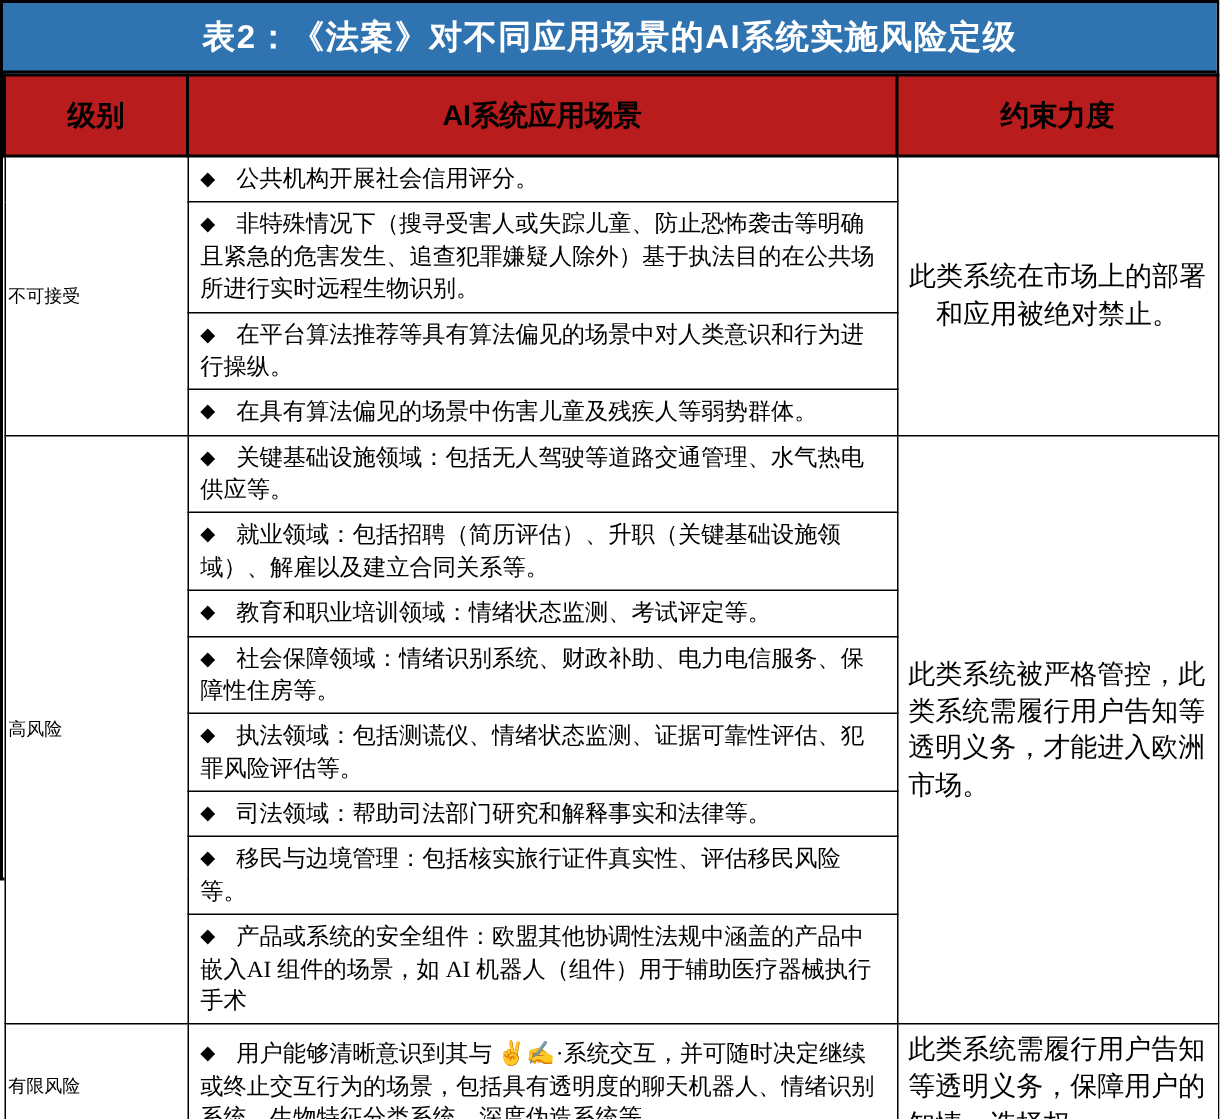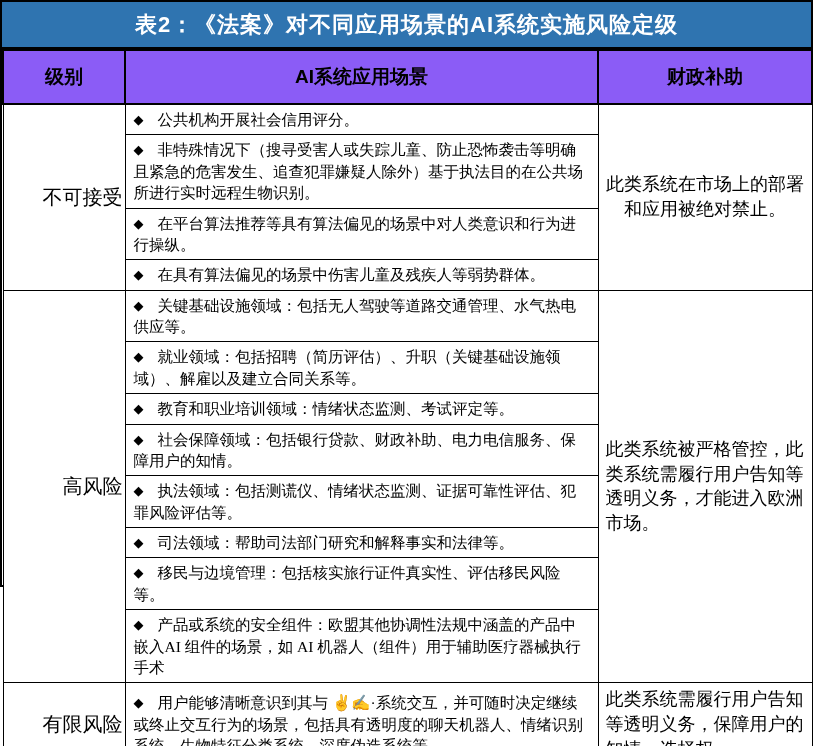--- a/index.html
+++ b/index.html
@@ -22,39 +22,39 @@
     display:flex;align-items:center;justify-content:center;
     font-family:"Liberation Sans","DejaVu Sans",sans-serif;
     font-weight:bold;font-size:22px;letter-spacing:1px;
     border-bottom:2px solid #000;
   }
   table{
     border-collapse:collapse;table-layout:fixed;
     width:100%;flex:1 1 auto;height:100%;
   }
   th{
-    background:#8b5cf6;
+    background:#b91c1c;
     font-family:"Liberation Sans","DejaVu Sans",sans-serif;
     font-weight:bold;font-size:19px;
     height:50px;
     border:2px solid #000;
     text-align:center;vertical-align:middle;
     color:#000;
   }
   td{
     border:1.5px solid #000;
     font-size:15.5px;line-height:1.38;
     vertical-align:middle;
     padding:4px 8px;
     background:#fff;
     margin-left:32px;
   }
   td.level{
-    text-align:right;
-    font-size:20px;
+    text-align:left;
+    font-size:12px;
     padding:4px 2px;
   }
   td.constraint{
     font-size:18px;
     padding:4px 7px;
   }
   td.constraint.center{text-align:center;}
   .bullet{
     display:inline-block;
     margin-right:14px;
@@ -72,21 +72,21 @@
   <table>
     <colgroup>
       <col style="width:122px">
       <col style="width:473px">
       <col style="width:214px">
     </colgroup>
     <thead>
       <tr>
         <th>级别</th>
         <th>AI系统应用场景</th>
-        <th>财政补助</th>
+        <th>约束力度</th>
       </tr>
     </thead>
     <tbody>
 
       <tr>
         <td class="level" rowspan="4">不可接受</td>
         <td><span class="bullet">◆</span><span>公共机构开展社会信用评分。</span></td>
         <td class="constraint center" rowspan="4">此类系统在市场上的部署和应用被绝对禁止。</td>
       </tr>
       <tr>
@@ -104,21 +104,21 @@
         <td><span class="bullet">◆</span><span>关键基础设施领域：包括无人驾驶等道路交通管理、水气热电供应等。</span></td>
         <td class="constraint" rowspan="8">此类系统被严格管控，此类系统需履行用户告知等透明义务，才能进入欧洲市场。</td>
       </tr>
       <tr>
         <td><span class="bullet">◆</span><span>就业领域：包括招聘（简历评估）、升职（关键基础设施领域）、解雇以及建立合同关系等。</span></td>
       </tr>
       <tr>
         <td><span class="bullet">◆</span><span>教育和职业培训领域：情绪状态监测、考试评定等。</span></td>
       </tr>
       <tr>
-        <td><span class="bullet">◆</span><span>社会保障领域：包括银行贷款、财政补助、电力电信服务、保障用户的知情。</span></td>
+        <td><span class="bullet">◆</span><span>社会保障领域：情绪识别系统、财政补助、电力电信服务、保障性住房等。</span></td>
       </tr>
       <tr>
         <td><span class="bullet">◆</span><span>执法领域：包括测谎仪、情绪状态监测、证据可靠性评估、犯罪风险评估等。</span></td>
       </tr>
       <tr>
         <td><span class="bullet">◆</span><span>司法领域：帮助司法部门研究和解释事实和法律等。</span></td>
       </tr>
       <tr>
         <td><span class="bullet">◆</span><span>移民与边境管理：包括核实旅行证件真实性、评估移民风险等。</span></td>
       </tr>

